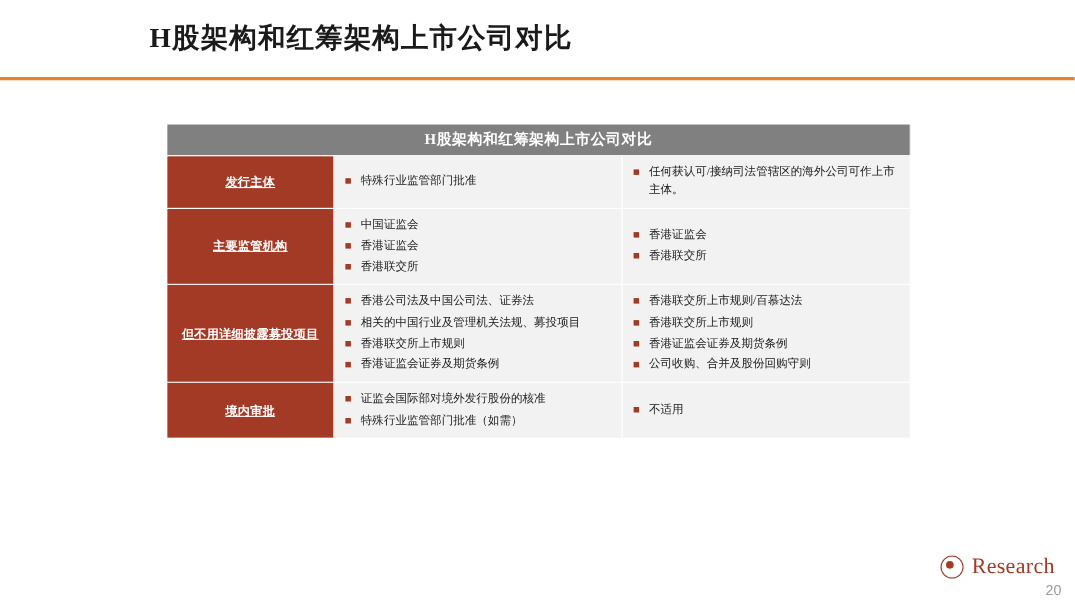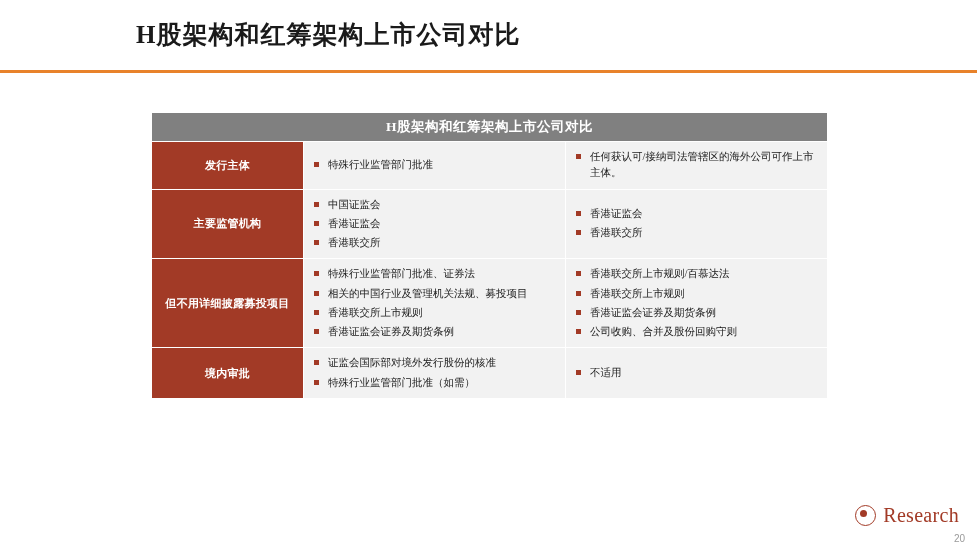--- a/index.html
+++ b/index.html
@@ -76,20 +76,21 @@
     background: #808080;
   }
   .row-label {
     background: #a23a26;
     color: #ffffff;
     font-weight: bold;
     font-size: 11px;
     text-align: center;
     font-family: "Liberation Serif", serif;
     letter-spacing: .3px;
+    text-decoration: underline;
   }
   .cell {
     background: #f2f2f2;
     padding: 7px 8px 7px 10px;
     font-size: 10.5px;
     color: #1a1a1a;
     font-family: "Liberation Serif", serif;
     line-height: 1.55;
   }
   .cell ul {
@@ -143,21 +144,21 @@
   .footer-brand .brand-text {
     color: #a23a26;
     font-size: 20px;
     font-family: "Liberation Serif", serif;
     letter-spacing: .3px;
   }
   .page-num {
     position: absolute;
     right: 12px;
     bottom: 5px;
-    font-size: 10px;
+    font-size: 13px;
     color: #9a9a9a;
     font-family: "Liberation Sans", sans-serif;
   }
 </style>
 </head>
 <body>
 
 <div class="slide-title">H股架构和红筹架构上市公司对比</div>
 <div class="title-rule"></div>
 
@@ -201,21 +202,21 @@
             <li><span class="bullet"></span><span>香港证监会</span></li>
             <li><span class="bullet"></span><span>香港联交所</span></li>
           </ul>
         </td>
       </tr>
 
       <tr>
         <td class="row-label">但不用详细披露募投项目</td>
         <td class="cell">
           <ul>
-            <li><span class="bullet"></span><span>特殊行业监管部门批准、证券法</span></li>
+            <li><span class="bullet"></span><span>香港公司法及中国公司法、证券法</span></li>
             <li><span class="bullet"></span><span>相关的中国行业及管理机关法规、募投项目</span></li>
             <li><span class="bullet"></span><span>香港联交所上市规则</span></li>
             <li><span class="bullet"></span><span>香港证监会证券及期货条例</span></li>
           </ul>
         </td>
         <td class="cell">
           <ul>
             <li><span class="bullet"></span><span>香港联交所上市规则/百慕达法</span></li>
             <li><span class="bullet"></span><span>香港联交所上市规则</span></li>
             <li><span class="bullet"></span><span>香港证监会证券及期货条例</span></li>

